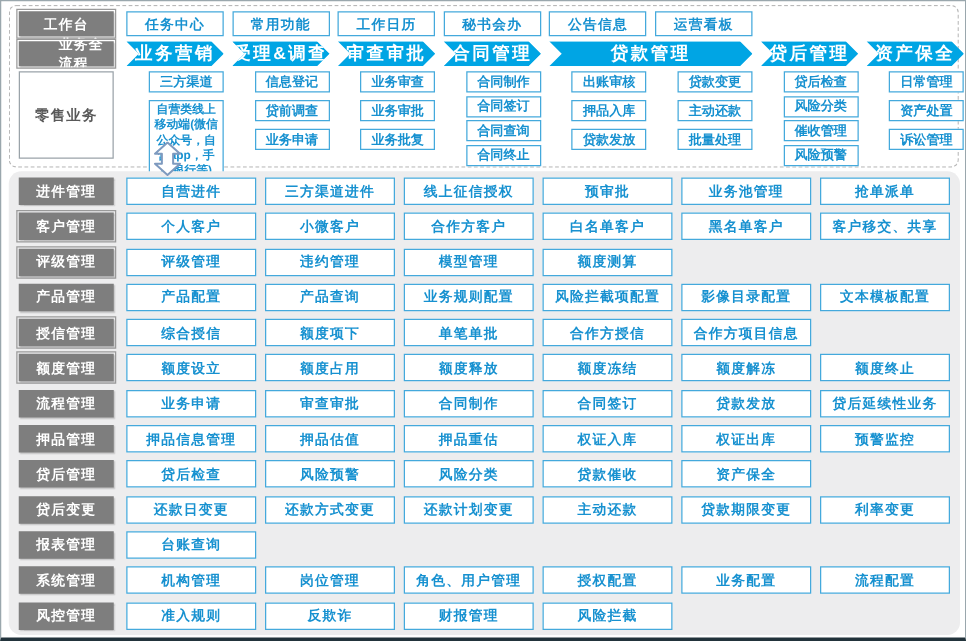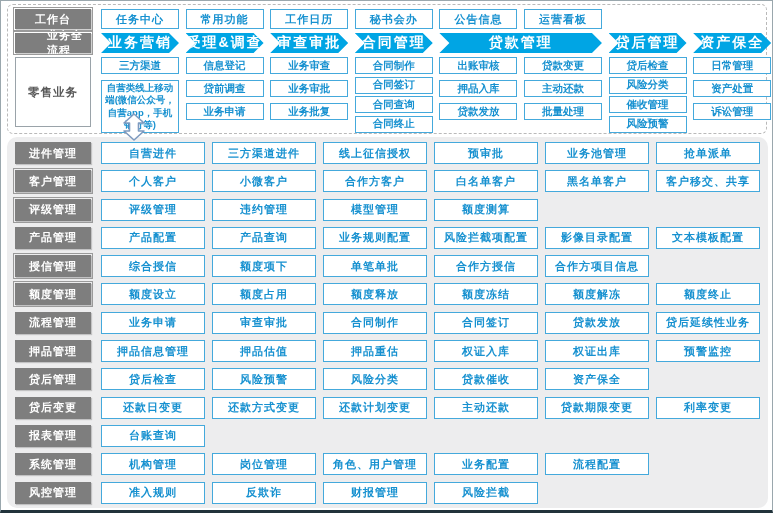--- a/index.html
+++ b/index.html
@@ -45,21 +45,21 @@
   
   .retail-label{
     position:absolute;left:14px;top:56px;width:76px;height:70px;
     background:#fff;border:1px solid #9aa3a9;color:#595959;font-weight:bold;
     font-size:11.5px;display:flex;align-items:center;justify-content:center;letter-spacing:1px;text-align:center;
   }
   .rcols{
     position:absolute;left:100px;top:56px;display:grid;
     grid-template-columns:repeat(8,78px);column-gap:6.6px;height:76px;align-items:start;
   }
-  .rcol{display:flex;flex-direction:column;gap:6px;height:76px;}
+  .rcol{display:flex;flex-direction:column;gap:6px;height:76px;margin-left:18px;}
   .rcol.dense{gap:2.5px;}
   .rbox{font-size:10.5px;height:17px;flex:0 0 17px;}
   .rbox.grow{flex:1 1 auto;height:auto;font-size:9.5px;line-height:1.3;padding:1px 2px;}
   .dbl-arrow{position:absolute;left:120px;top:112px;z-index:5;}
   
   .panel{
     position:absolute;left:6px;top:136px;width:761px;height:371px;
     background:#ededee;border-radius:10px;
   }
   .mrows{display:flex;flex-direction:column;gap:6.3px;padding-top:5px;}
@@ -266,20 +266,21 @@
           <div class="mgrid">
             <div class="box mbox">台账查询</div>
           </div>
         </div>
         <div class="mrow">
           <div class="glabel">系统管理</div>
           <div class="mgrid">
             <div class="box mbox">机构管理</div>
             <div class="box mbox">岗位管理</div>
             <div class="box mbox">角色、用户管理</div>
+            <div class="box mbox">授权配置</div>
             <div class="box mbox">业务配置</div>
             <div class="box mbox">流程配置</div>
           </div>
         </div>
         <div class="mrow">
           <div class="glabel">风控管理</div>
           <div class="mgrid">
             <div class="box mbox">准入规则</div>
             <div class="box mbox">反欺诈</div>
             <div class="box mbox">财报管理</div>

